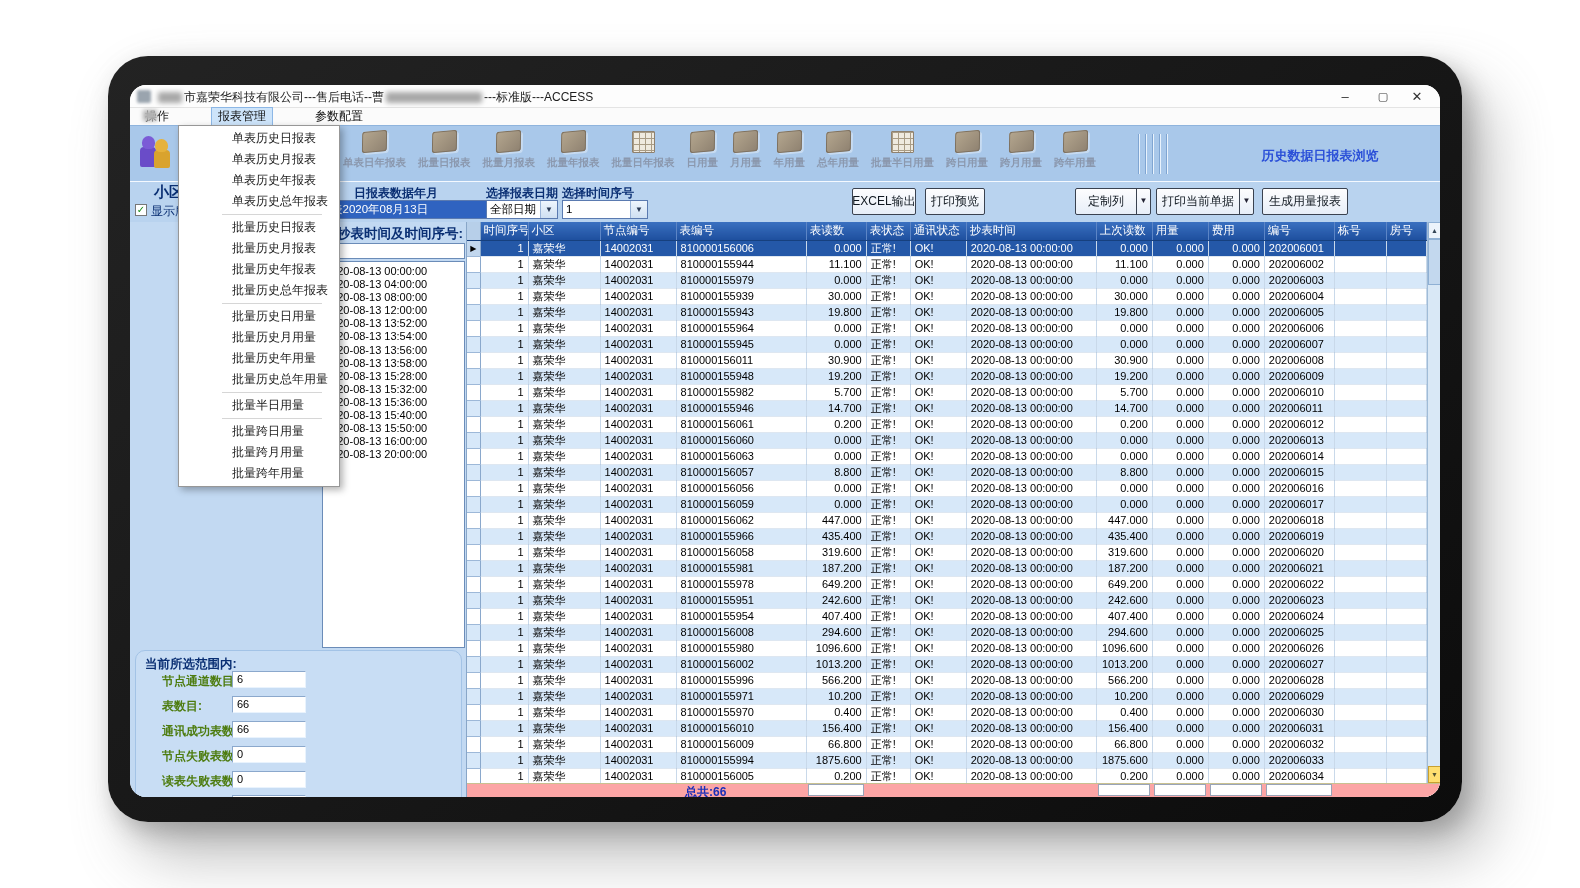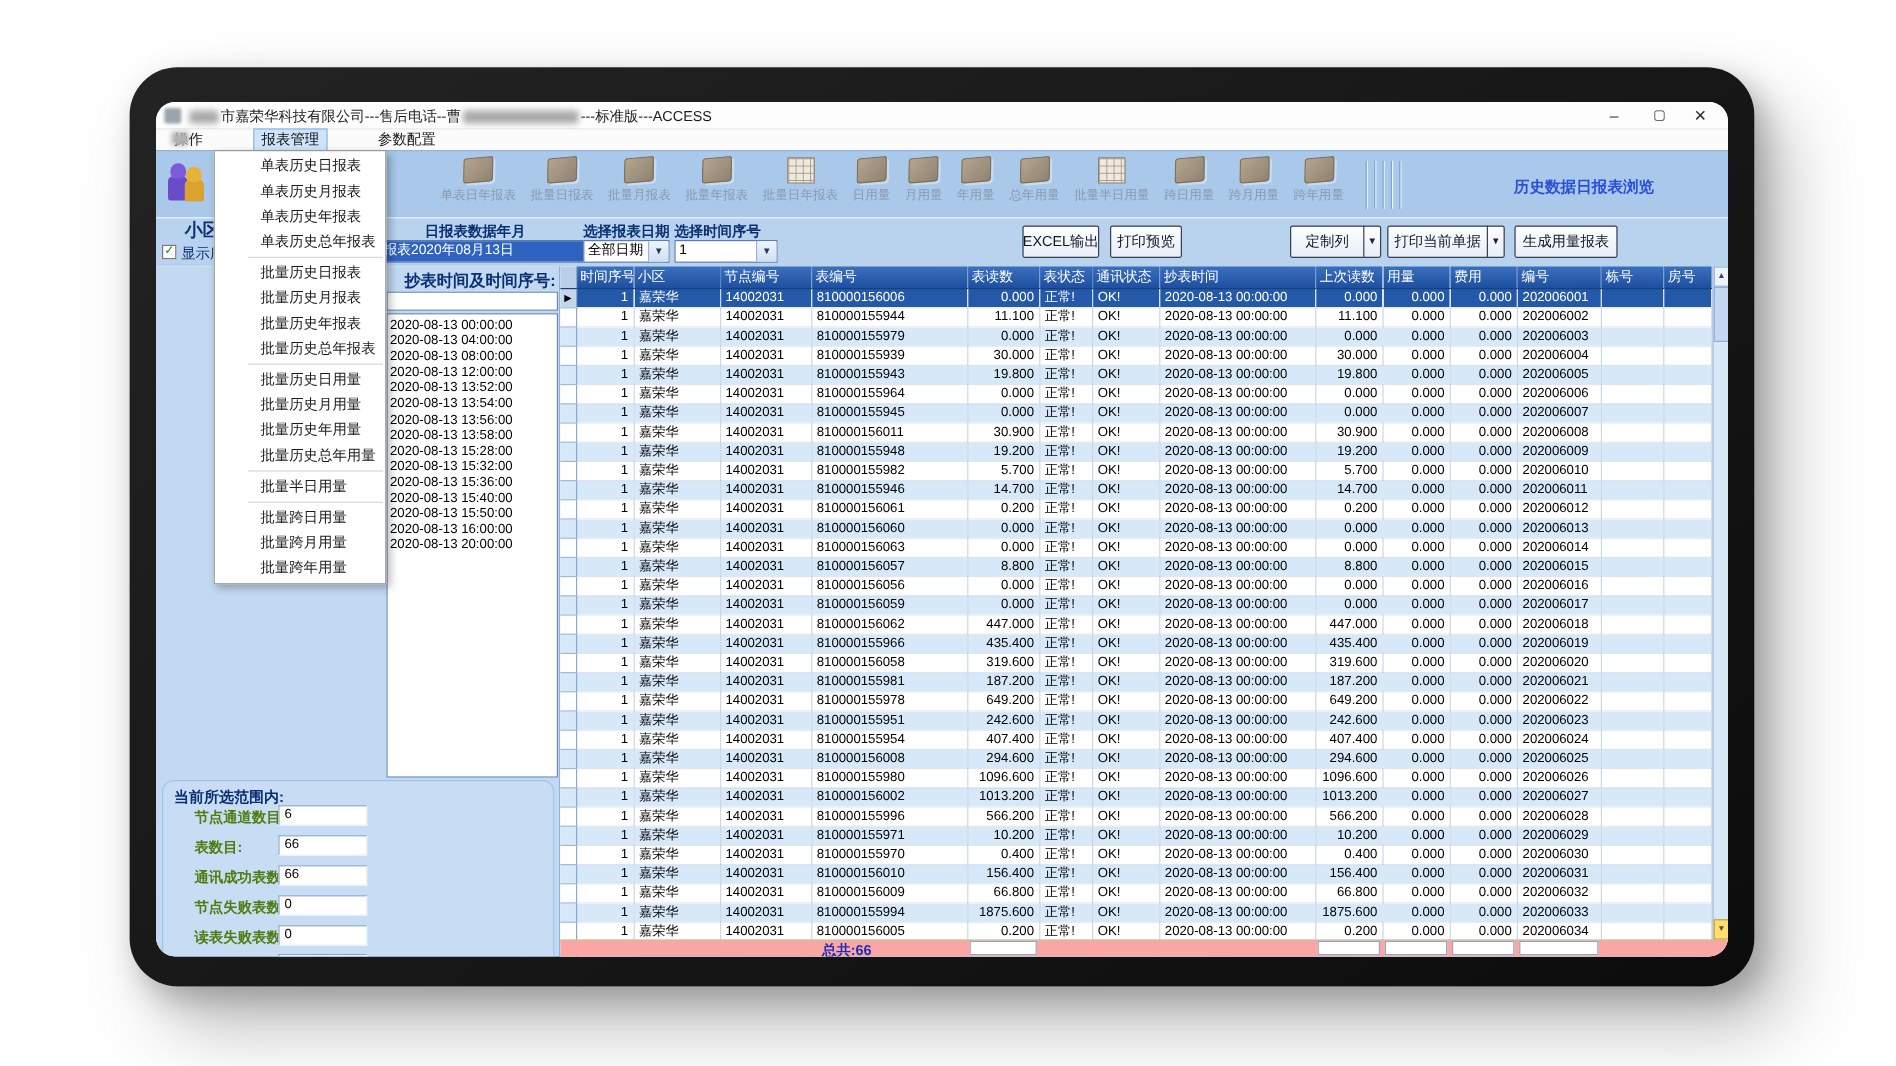--- a/index.html
+++ b/index.html
@@ -33,21 +33,21 @@
   .blur-chip{position:absolute;left:5px;top:3px;width:14px;height:11px;background:#b2b2b2;filter:blur(2px);}
 
   
   .toolbar{position:absolute;left:0;top:40px;width:1310px;height:57px;background:#a9c8ea;
     border-top:1px solid #8fb4dd;border-bottom:1px solid #f4f9ff;}
   .bigicon{position:absolute;left:10px;top:8px;width:34px;height:36px;}
   .person{position:absolute;width:13px;height:13px;border-radius:50% 50% 40% 40%;}
   .p1h{left:2px;top:2px;background:#7b5bd6;} .p2h{left:15px;top:5px;background:#e6b23c;}
   .p1b{left:0px;top:13px;width:16px;height:20px;border-radius:4px 4px 2px 2px;background:#6a4cc8;position:absolute;}
   .p2b{left:14px;top:16px;width:16px;height:18px;border-radius:4px 4px 2px 2px;background:#d9a32e;position:absolute;}
-  .tb-buttons{position:absolute;left:232px;top:5px;display:flex;align-items:flex-start;}
+  .tb-buttons{position:absolute;left:208px;top:5px;display:flex;align-items:flex-start;font-weight:bold;}
   .tbtn{display:flex;flex-direction:column;align-items:center;padding:0 5px;margin-right:2px;}
   .boxicon{width:25px;height:21px;background:linear-gradient(135deg,#b5a78f,#8e8170);
     border-radius:3px;transform:rotate(-5deg) skewX(-6deg);
     box-shadow:inset 0 0 0 1px #7d7161,2px 2px 0 rgba(255,255,255,.35);margin-bottom:4px;}
   .gridicon{width:23px;height:22px;background:#efeadf;border:1px solid #8e8170;border-radius:1px;
     background-image:linear-gradient(#a99c85 1px,transparent 1px),linear-gradient(90deg,#a99c85 1px,transparent 1px);
     background-size:6px 6px;margin-bottom:3px;}
   .tbtn span{font-size:10.5px;color:#8b98ae;white-space:nowrap;}
   .tb-seps{position:absolute;left:1008px;top:8px;display:flex;height:40px;}
   .tb-seps i{width:2px;height:40px;border-left:1px solid #7fa5d2;border-right:1px solid #e9f3fd;margin-right:5px;}
@@ -112,22 +112,22 @@
     font-size:7px;text-align:center;line-height:15px;color:#345;}
   .sc-thumb{position:absolute;top:17px;left:0;width:13px;height:46px;background:#c3d8ee;border:1px solid #8fb0d4;}
   .sc-down{position:absolute;bottom:0;left:0;width:13px;height:17px;background:#ffdf70;border:1px solid #c8a030;
     font-size:7px;text-align:center;line-height:15px;color:#553;}
   .gridfooter{position:absolute;left:0;top:561px;width:973px;height:14px;background:#fca5a5;
     border-top:1px solid #c9c190;}
   .gf-total{position:absolute;left:218px;top:0px;font-size:12px;font-weight:bold;color:#1a2fb8;}
   .gf-box{position:absolute;top:0px;height:12px;background:#fff;border:1px solid #9aa4b8;}
 
   
-  .dropdown{position:absolute;left:48px;top:40px;width:144px;background:#ffffff;border:1px solid #979797;
-    box-shadow:3px 3px 7px rgba(0,0,0,.3);z-index:60;padding:2px 0;}
+  .dropdown{position:absolute;left:48px;top:40px;width:162px;background:#ffffff;border:1px solid #979797;
+    box-shadow:3px 3px 7px rgba(0,0,0,.3);z-index:60;padding:2px 15px;}
   .dd-item{height:21px;line-height:21px;padding-left:38px;font-size:12px;color:#1a1a1a;white-space:nowrap;}
   .dd-sep{border-top:1px solid #d6d6d6;margin:2px 2px 2px 28px;}
 </style>
 </head>
 <body>
 
 <div class="stage">
   <div class="bezel">
     <div class="app">
 

